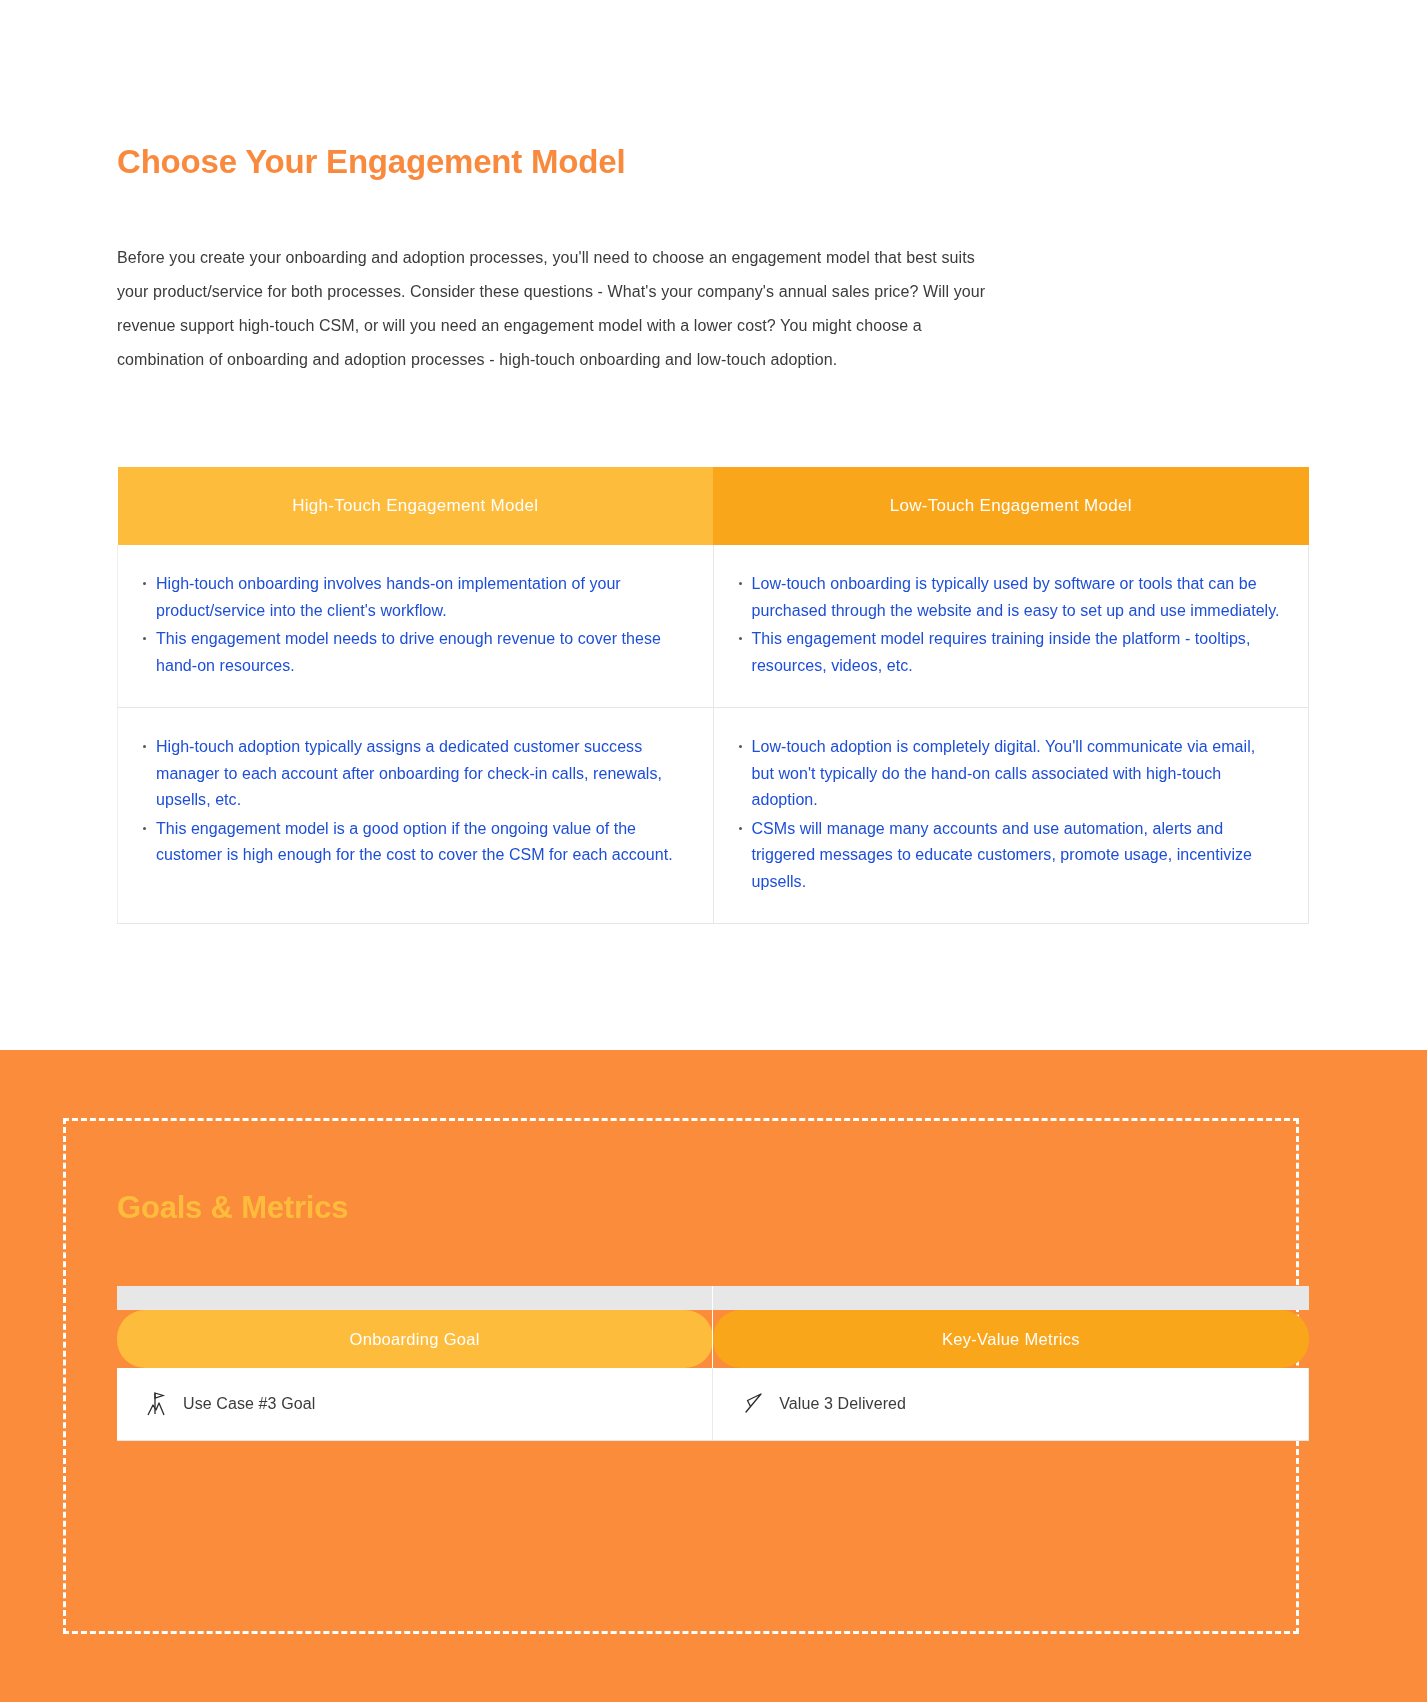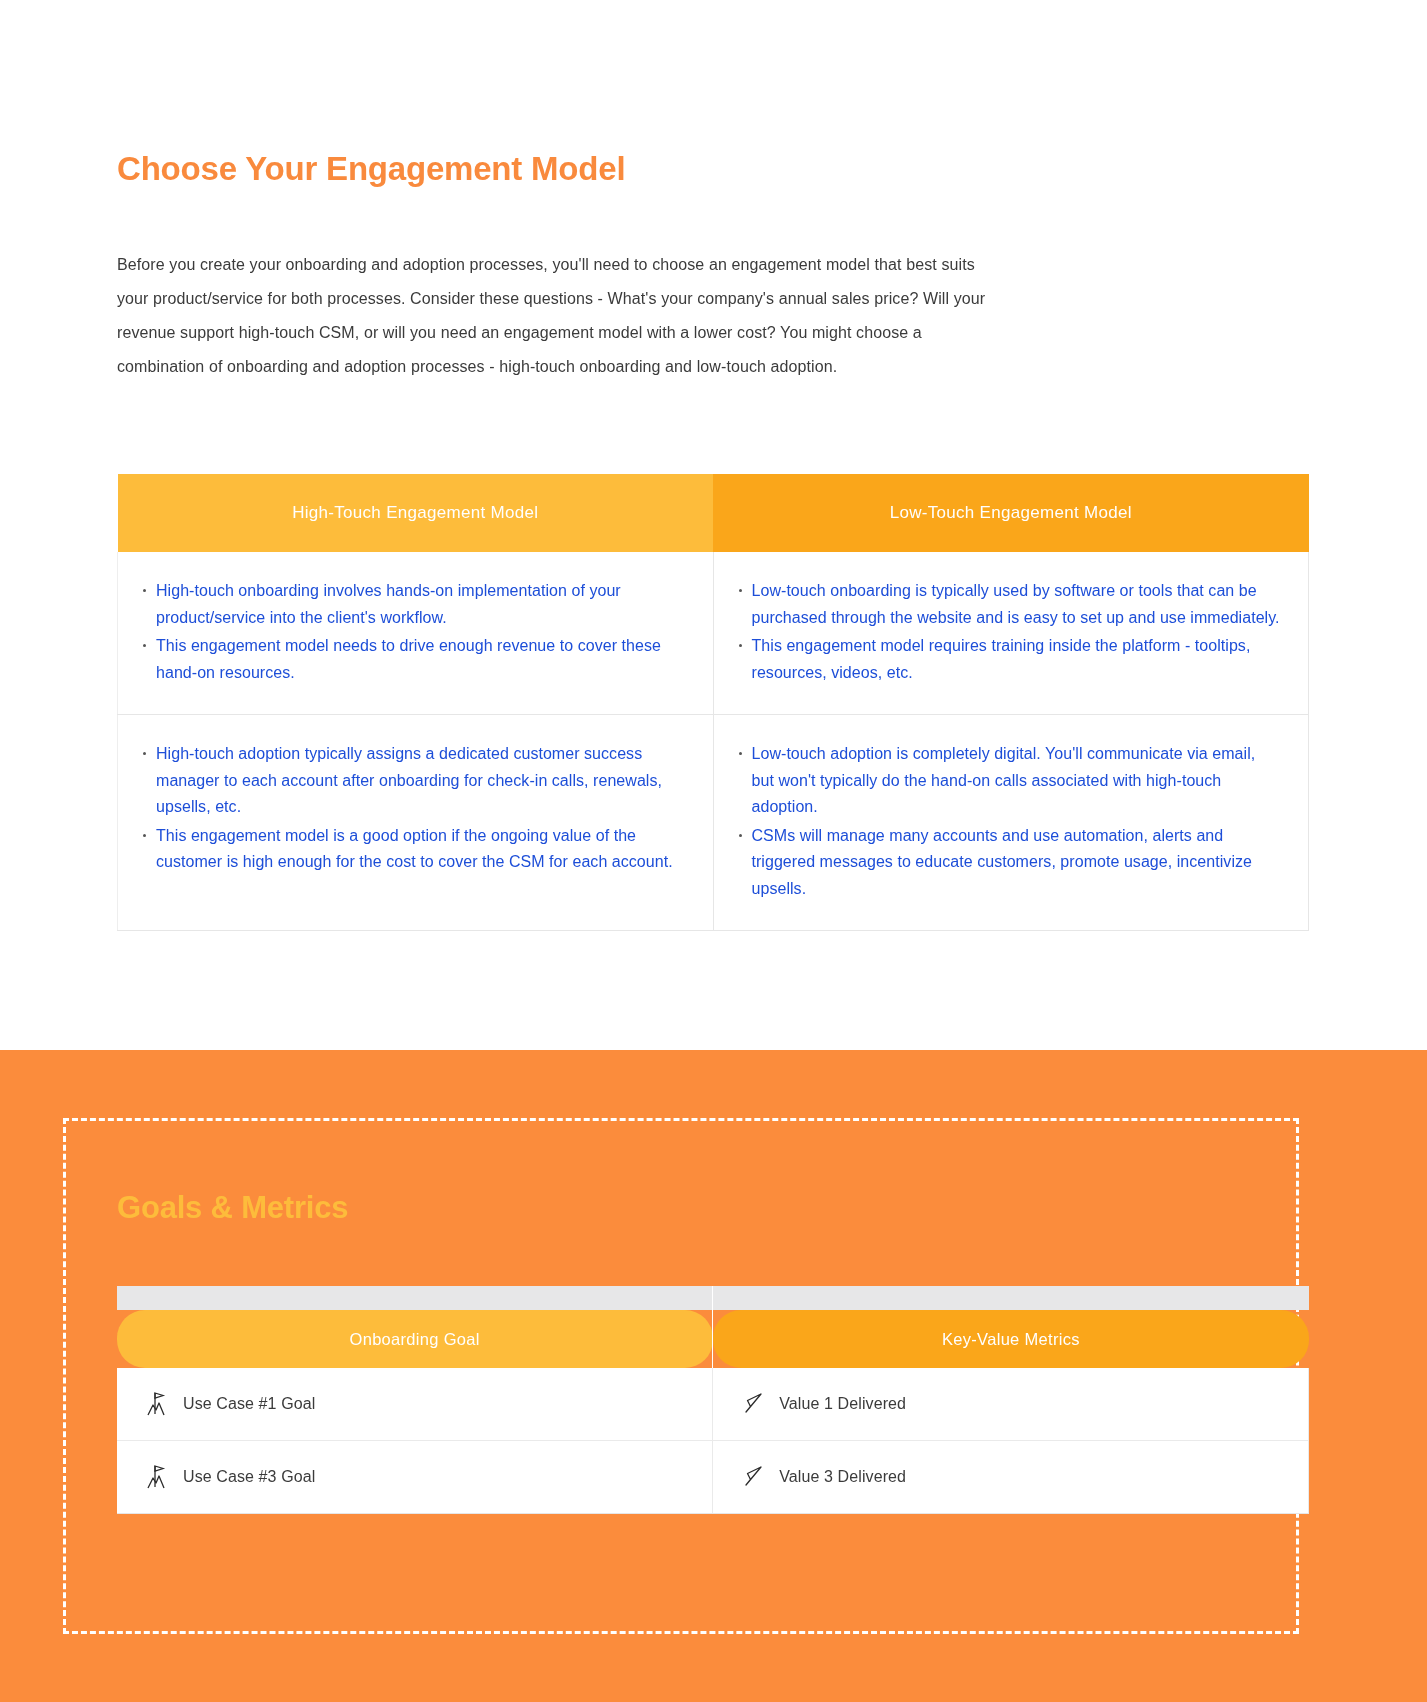--- a/index.html
+++ b/index.html
@@ -11,21 +11,21 @@
     height: 1702px;
     background: #ffffff;
     font-family: "Liberation Sans", sans-serif;
     overflow: hidden;
     position: relative;
   }
 
   
   .top-section {
     position: absolute;
-    left: 0; top: 16px;
+    left: 0; top: 9px;
     width: 1427px;
     height: 756px;
     background: #ffffff;
   }
 
   .page-title {
     position: absolute;
     left: 117px;
     top: 112px;
     font-size: 33px;
@@ -254,44 +254,20 @@
     <tbody>
       <tr class="goals-spacer">
         <td></td>
         <td></td>
       </tr>
       <tr>
         <th class="gh-left">Onboarding Goal</th>
         <th class="gh-right">Key-Value Metrics</th>
       </tr>
 
-      <tr>
-        <td class="cell">
-          <div class="cell-inner">
-            <span class="icon-box">
-              <svg width="24" height="28" viewBox="0 0 24 28">
-                <path d="M9 3 L9 24" stroke="#2b2b2b" stroke-width="1.3" fill="none"></path>
-                <path d="M9 3 L17 5.5 L9 8 Z" stroke="#2b2b2b" stroke-width="1.3" fill="none"></path>
-                <path d="M2 25 L7 15 L10 20 L13 13 L18 25" stroke="#2b2b2b" stroke-width="1.3" fill="none" stroke-linejoin="round"></path>
-              </svg>
-            </span>
-            <span class="label">Use Case #1 Goal</span>
-          </div>
-        </td>
-        <td class="cell">
-          <div class="cell-inner">
-            <span class="icon-box">
-              <svg width="24" height="26" viewBox="0 0 24 26">
-                <path d="M19 3 L4 21 L8.5 15.5 L5.5 9.5 Z" stroke="#2b2b2b" stroke-width="1.3" fill="none" stroke-linejoin="round"></path>
-              </svg>
-            </span>
-            <span class="label">Value 1 Delivered</span>
-          </div>
-        </td>
-      </tr>
 
 
       <tr>
         <td class="cell">
           <div class="cell-inner">
             <span class="icon-box">
               <svg width="24" height="28" viewBox="0 0 24 28">
                 <path d="M9 3 L9 24" stroke="#2b2b2b" stroke-width="1.3" fill="none"></path>
                 <path d="M9 3 L17 5.5 L9 8 Z" stroke="#2b2b2b" stroke-width="1.3" fill="none"></path>
                 <path d="M2 25 L7 15 L10 20 L13 13 L18 25" stroke="#2b2b2b" stroke-width="1.3" fill="none" stroke-linejoin="round"></path>

